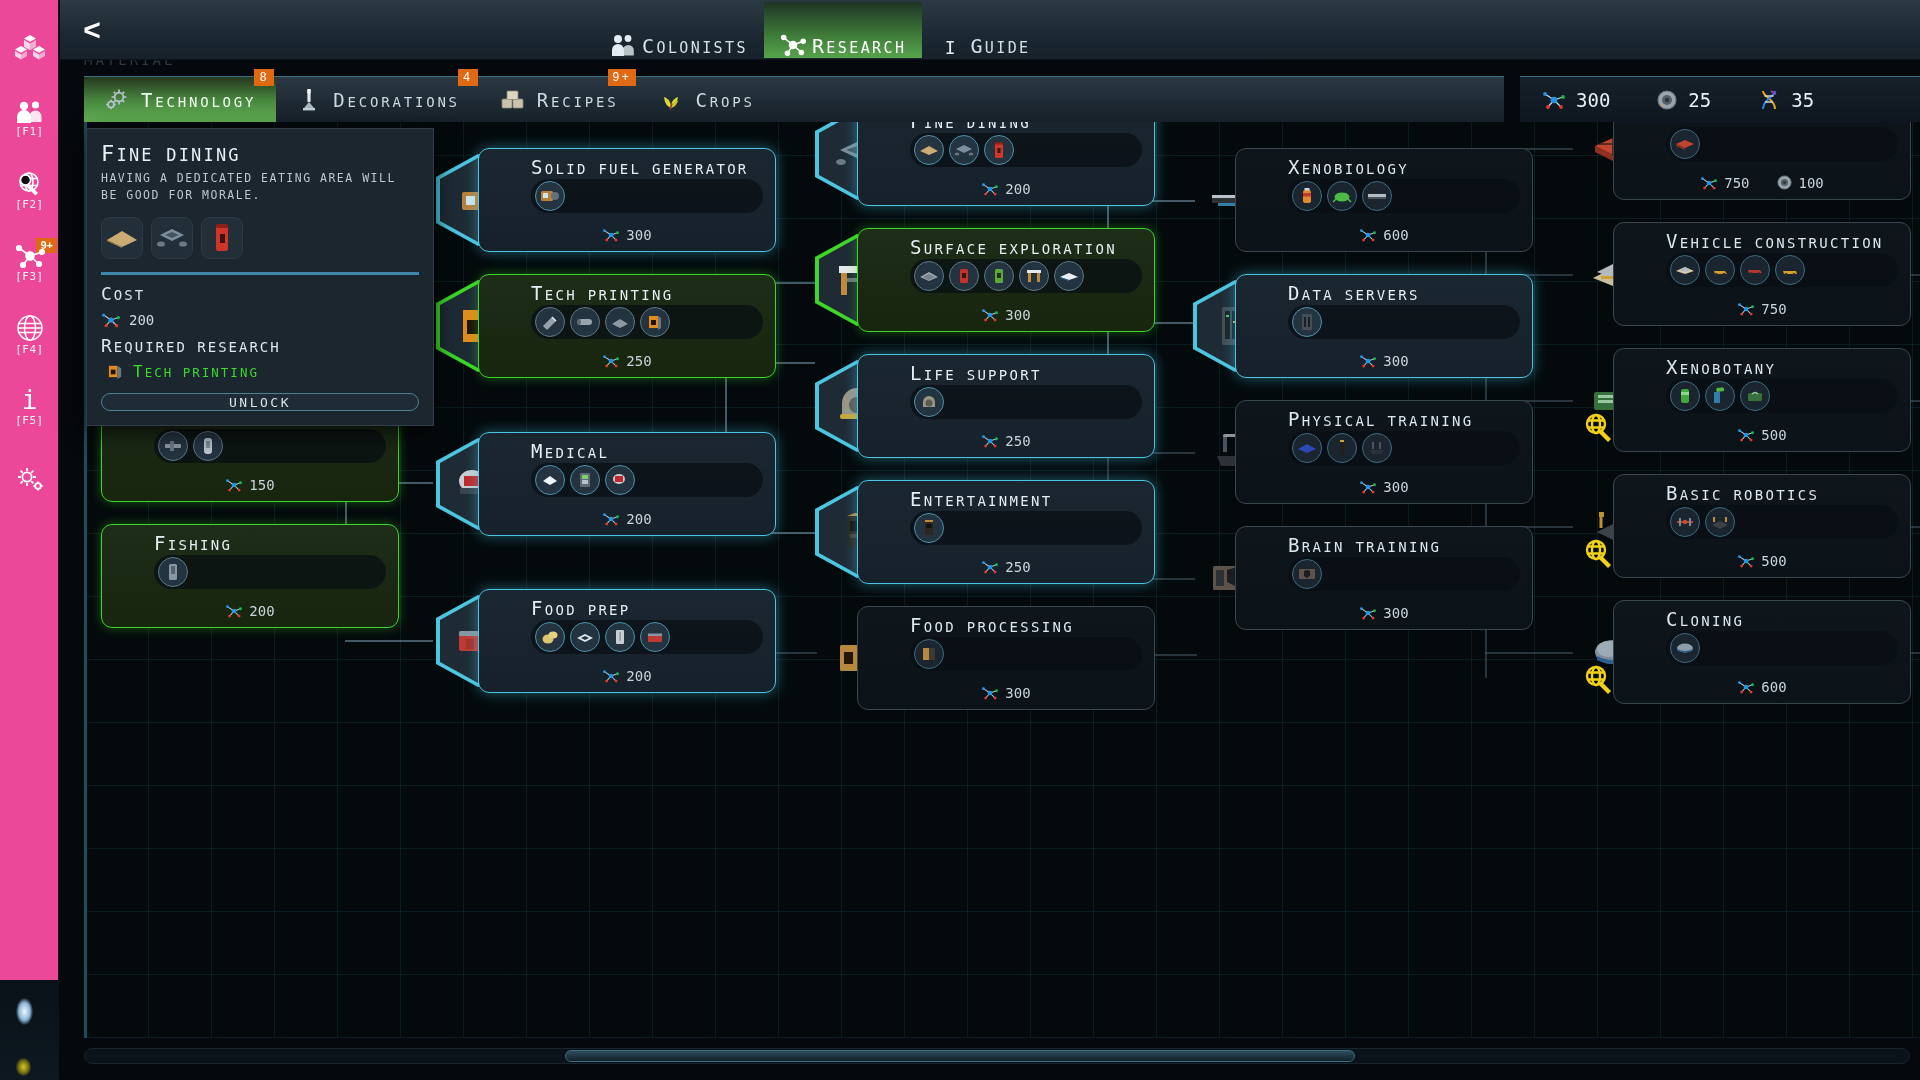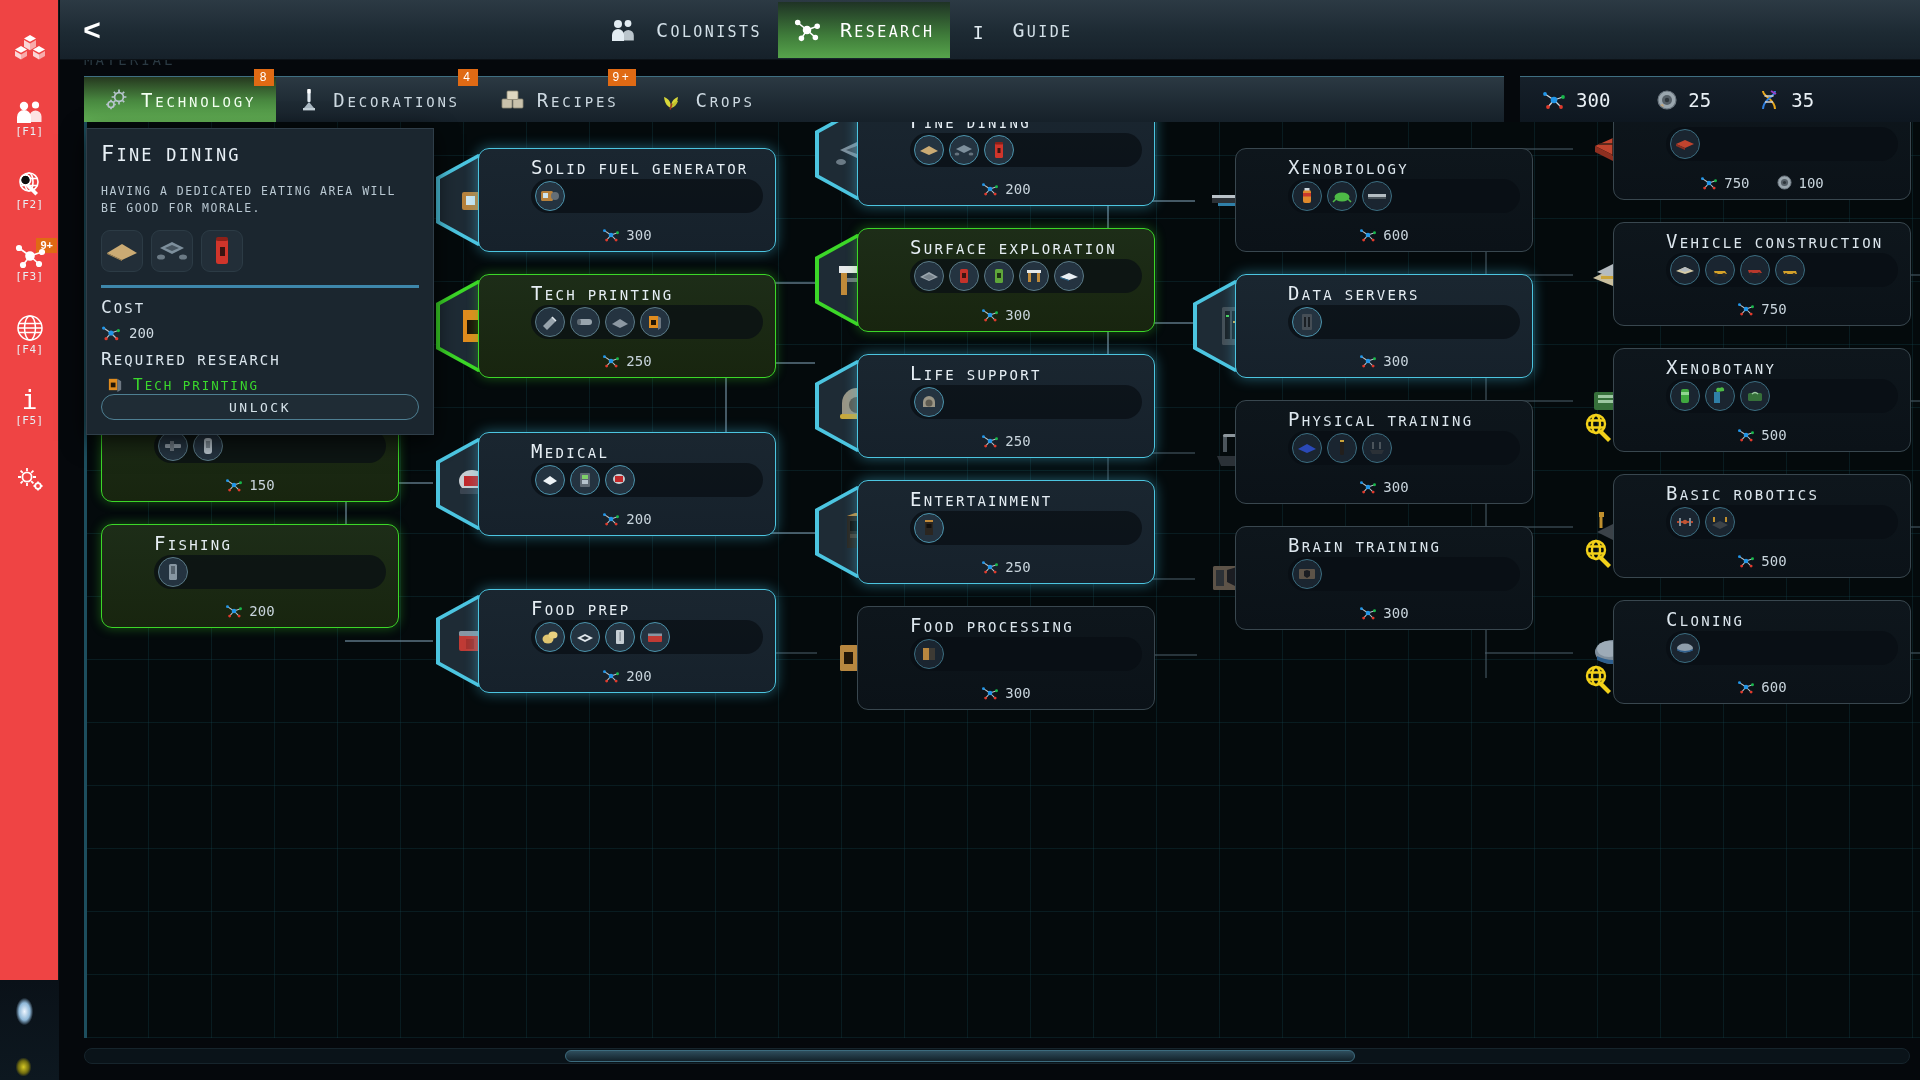--- a/index.html
+++ b/index.html
@@ -7,21 +7,21 @@
     width: 1920px; height: 1080px;
     background: #000;
     font-family: "DejaVu Sans Mono", monospace;
     overflow: hidden;
   }
   #app { position: relative; width: 1920px; height: 1080px; background: #05080c; }
 
   
   .rail {
     position: absolute; left: 0; top: 0; width: 59px; height: 1080px;
-    background: #ef4444;
+    background: #ec4899;
     border-right: 1px solid #14181c;
     z-index: 40;
   }
   .rail-btn {
     position: relative; width: 59px; height: 58px;
     display: flex; flex-direction: column; align-items: center; justify-content: center;
     color: #e8eef2;
   }
   .rail-btn .glyph { font-size: 20px; line-height: 1; filter: grayscale(1) brightness(1.6); }
   .rail-btn .key {
@@ -55,21 +55,21 @@
     display: flex; align-items: center;
     z-index: 30;
   }
   .back-btn {
     width: 64px; height: 60px; display: flex; align-items: center; justify-content: center;
     color: #fff; font-size: 30px; font-weight: bold; line-height: 1;
     font-family: "Liberation Sans", sans-serif;
   }
   .nav-items { display: flex; align-items: center; margin-left: 470px; height: 60px; }
   .nav-item {
-    display: flex; align-items: center; gap: 20px;
+    display: flex; align-items: flex-end; gap: 6px;
     height: 56px; padding: 0 16px; color: #d3e0e8;
     font-size: 19px; letter-spacing: 2.3px;
     font-family: "DejaVu Sans Mono", monospace;
     font-variant: small-caps;
   }
   .nav-item .lbl { text-transform: uppercase; font-size: 15px; letter-spacing: 2.4px; }
   .nav-item .lbl::first-letter { font-size: 20px; }
   .nav-item.active {
     background: linear-gradient(180deg,#1f3325 0%, #3f7c3a 60%, #57a44c 100%);
     color: #ffffff;
@@ -197,37 +197,37 @@
   .tooltip {
     position: absolute; left: 86px; top: 128px; width: 348px;
     background: #1b262f; border: 1px solid #2f3e49;
     box-shadow: 0 6px 22px rgba(0,0,0,.75);
     z-index: 60; padding: 12px 14px 14px 14px;
   }
   .tt-title { color: #e8f0f6; font-size: 17px; letter-spacing: 2.2px; text-transform: uppercase; }
   .tt-title::first-letter { font-size: 22px; }
   .tt-desc {
     color: #b9c8d2; font-size: 11.5px; letter-spacing: 1.5px; line-height: 17px;
-    margin-top: 17px; text-transform: uppercase;
+    margin-top: 4px; text-transform: uppercase;
   }
   .tt-slots { display: flex; gap: 8px; margin-top: 13px; }
   .tt-slot {
     width: 42px; height: 42px; border-radius: 9px;
     background: #222e38; border: 1px solid #2c3b45;
     display: flex; align-items: center; justify-content: center; overflow:hidden;
   }
   .tt-rule { height: 3px; background: #3e87ab; margin: 13px 0 8px 0; }
   .tt-h { color: #dbe6ee; font-size: 14px; letter-spacing: 2px; text-transform: uppercase; }
   .tt-h::first-letter { font-size: 18px; }
   .tt-cost { display:flex; align-items:center; gap: 8px; color:#cfdae2; font-size:14px; margin: 7px 0 6px 0;}
   .tt-req { display:flex; align-items:center; gap: 9px; margin: 6px 0 0 6px; }
   .tt-req .rlbl { color: #3ad92c; font-size: 12.5px; letter-spacing: 2px; text-transform: uppercase; }
   .tt-req .rlbl::first-letter { font-size: 16px; }
   .tt-unlock {
-    height: 26px; border-radius: 13px;
+    margin-top: 12px; height: 18px; border-radius: 13px;
     border: 1.4px solid #4e7f92; background: #1f2c35;
     display: flex; align-items: center; justify-content: center;
     color: #d6e3ea; font-size: 13px; letter-spacing: 2.5px; text-transform: uppercase;
   }
   .tt-unlock::first-letter { font-size: 16px; }
 
   
   .ghost-row {
     position: absolute; left: 84px; top: 52px; width: 420px; height: 22px;
     color: #2a3942; font-size: 14px; letter-spacing: 3px; overflow: hidden;

